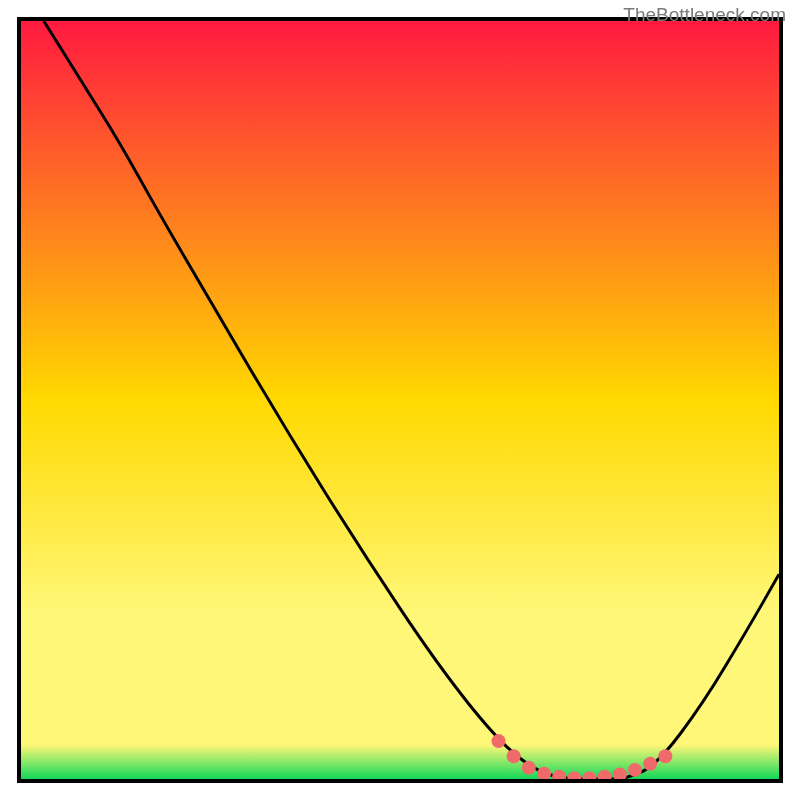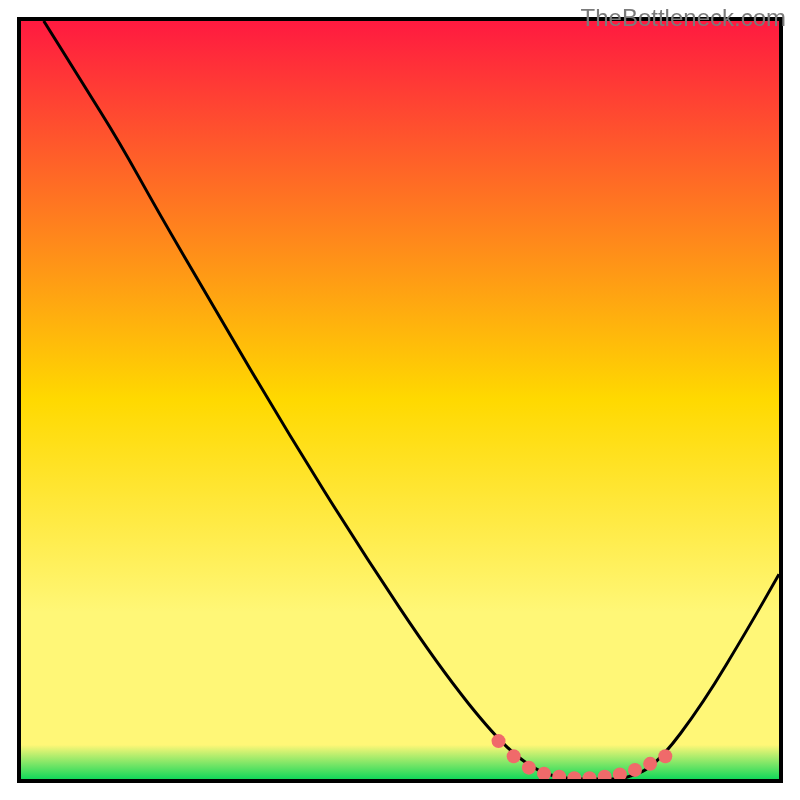--- a/index.html
+++ b/index.html
@@ -14,21 +14,21 @@
   .wrap {
     position: relative;
     width: 800px;
     height: 800px;
   }
   .watermark {
     position: absolute;
     top: 4px;
     right: 14px;
     color: #7a7a7a;
-    font-size: 24px;
+    font-size: 19px;
     font-weight: 400;
     letter-spacing: 0px;
     z-index: 50;
     user-select: none;
   }
   .plot-area {
     position: absolute;
     left: 17px;
     top: 17px;
     width: 766px;

